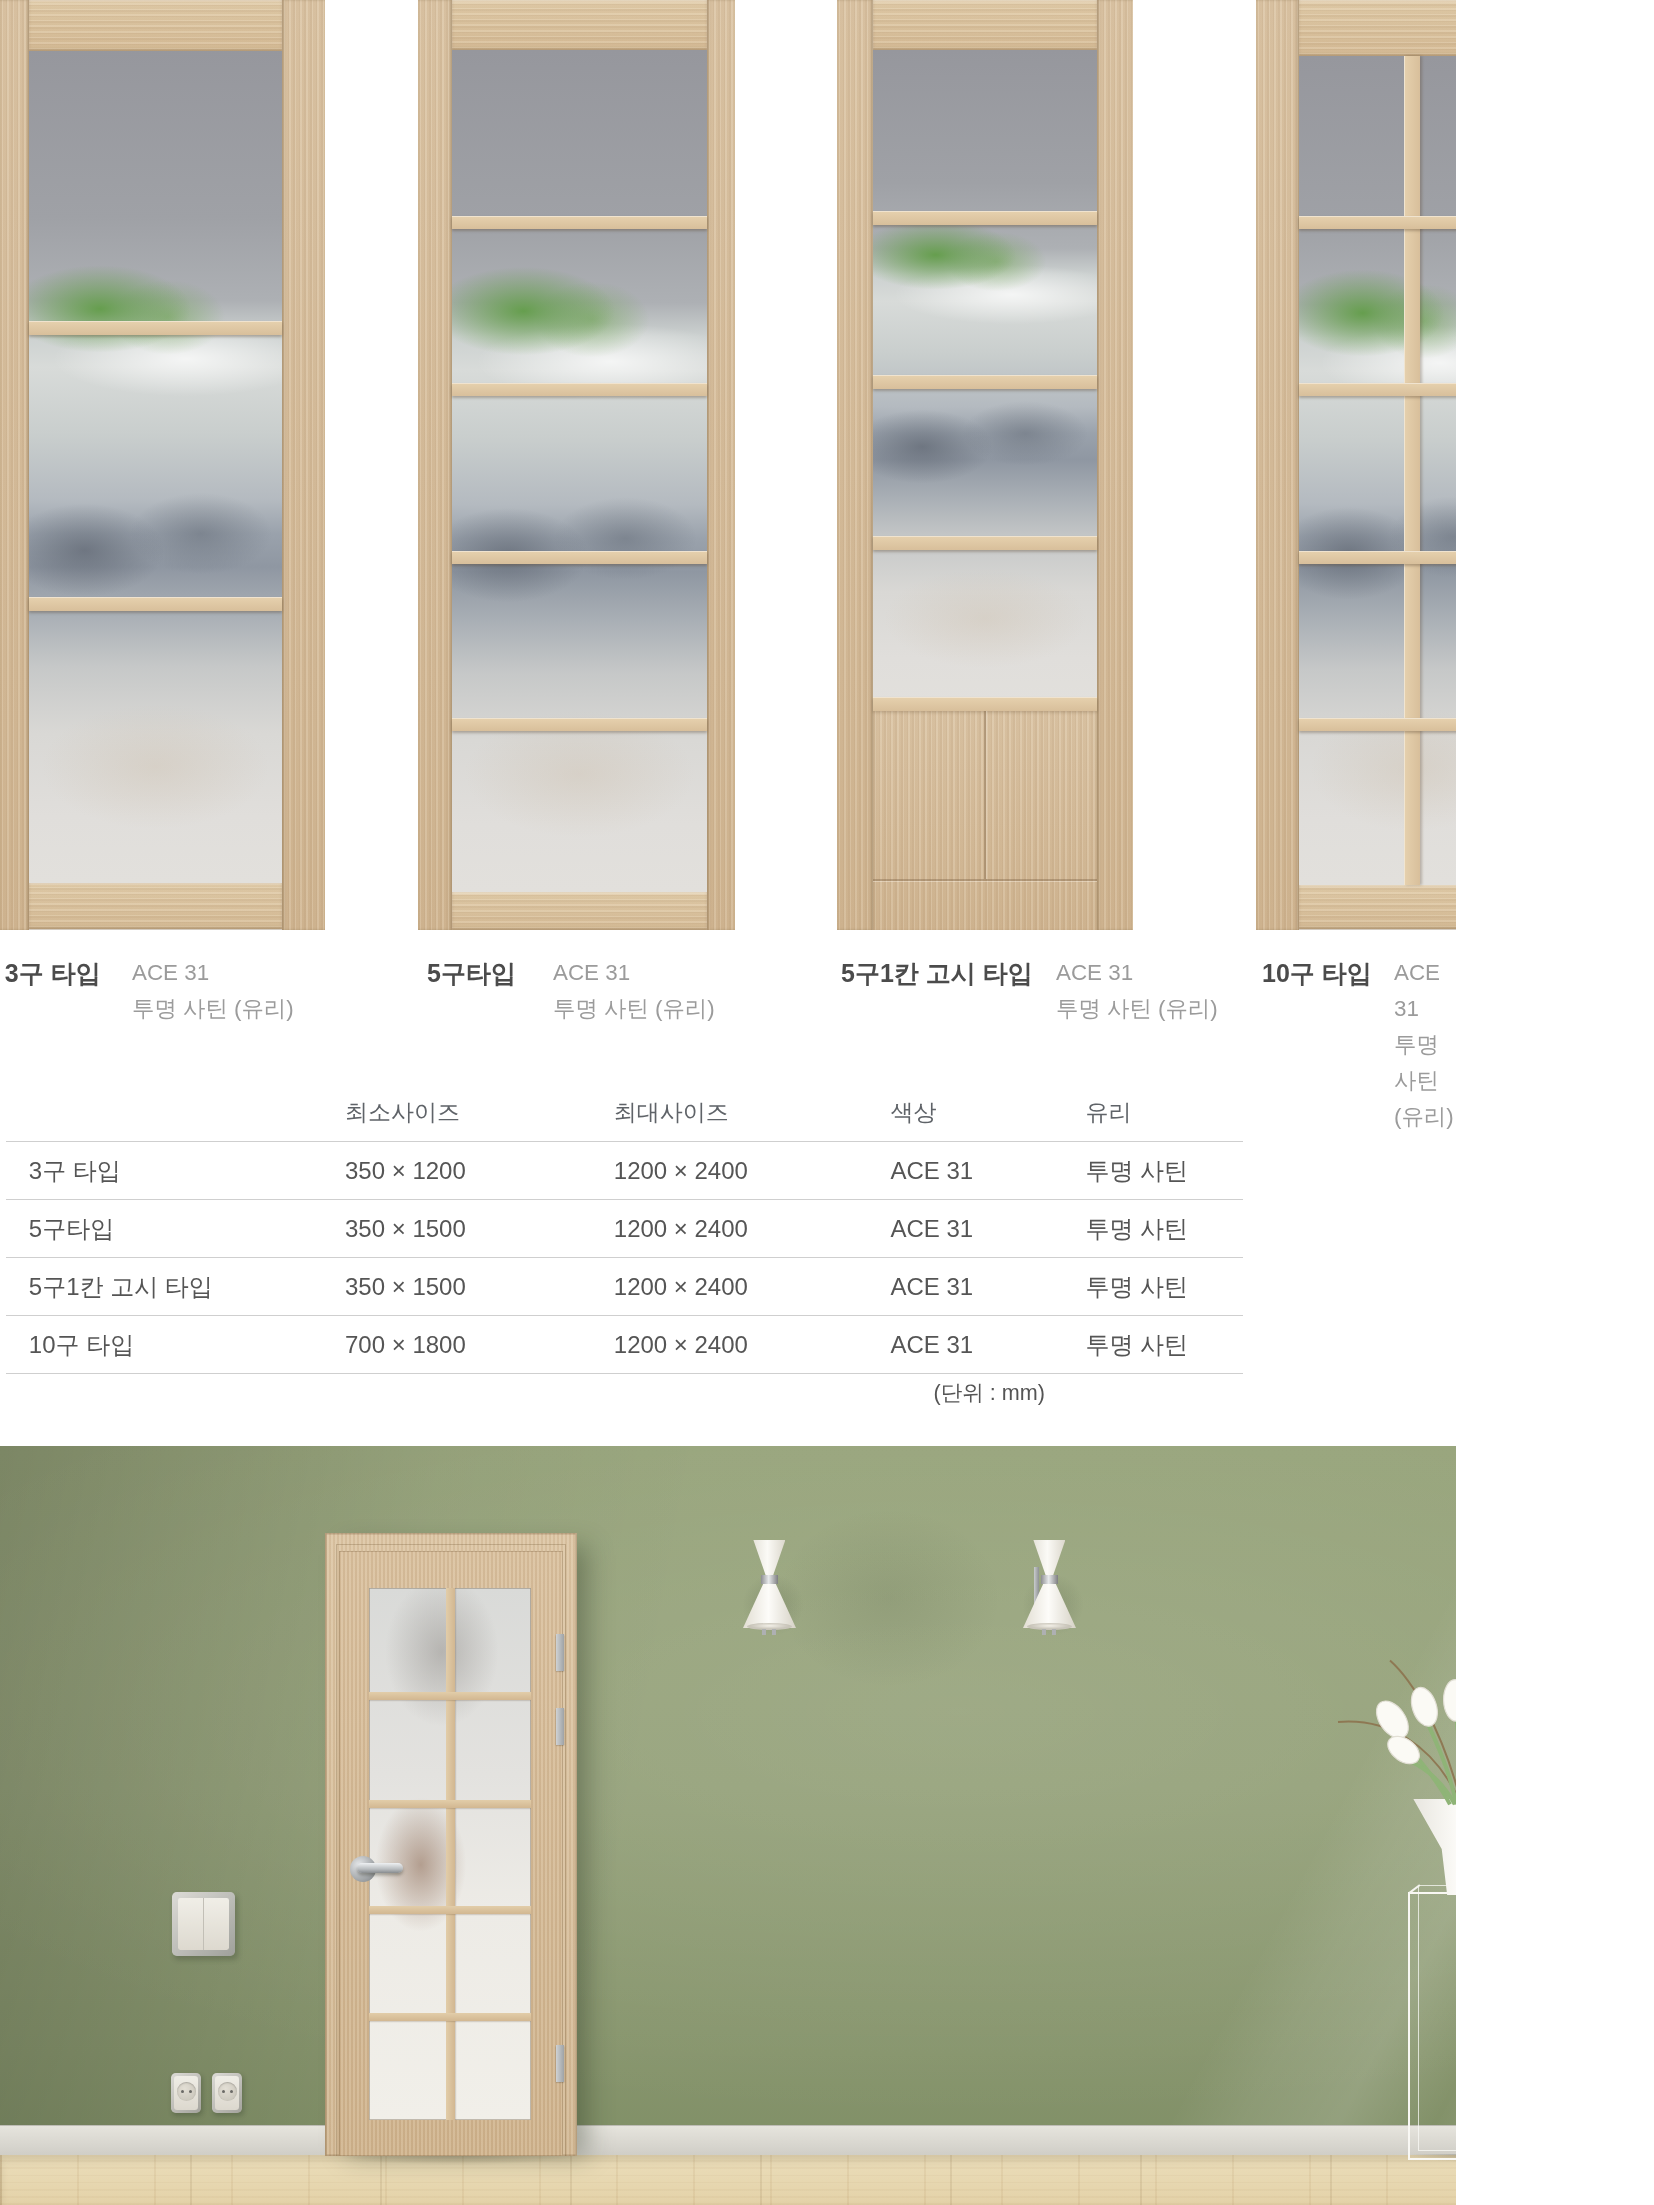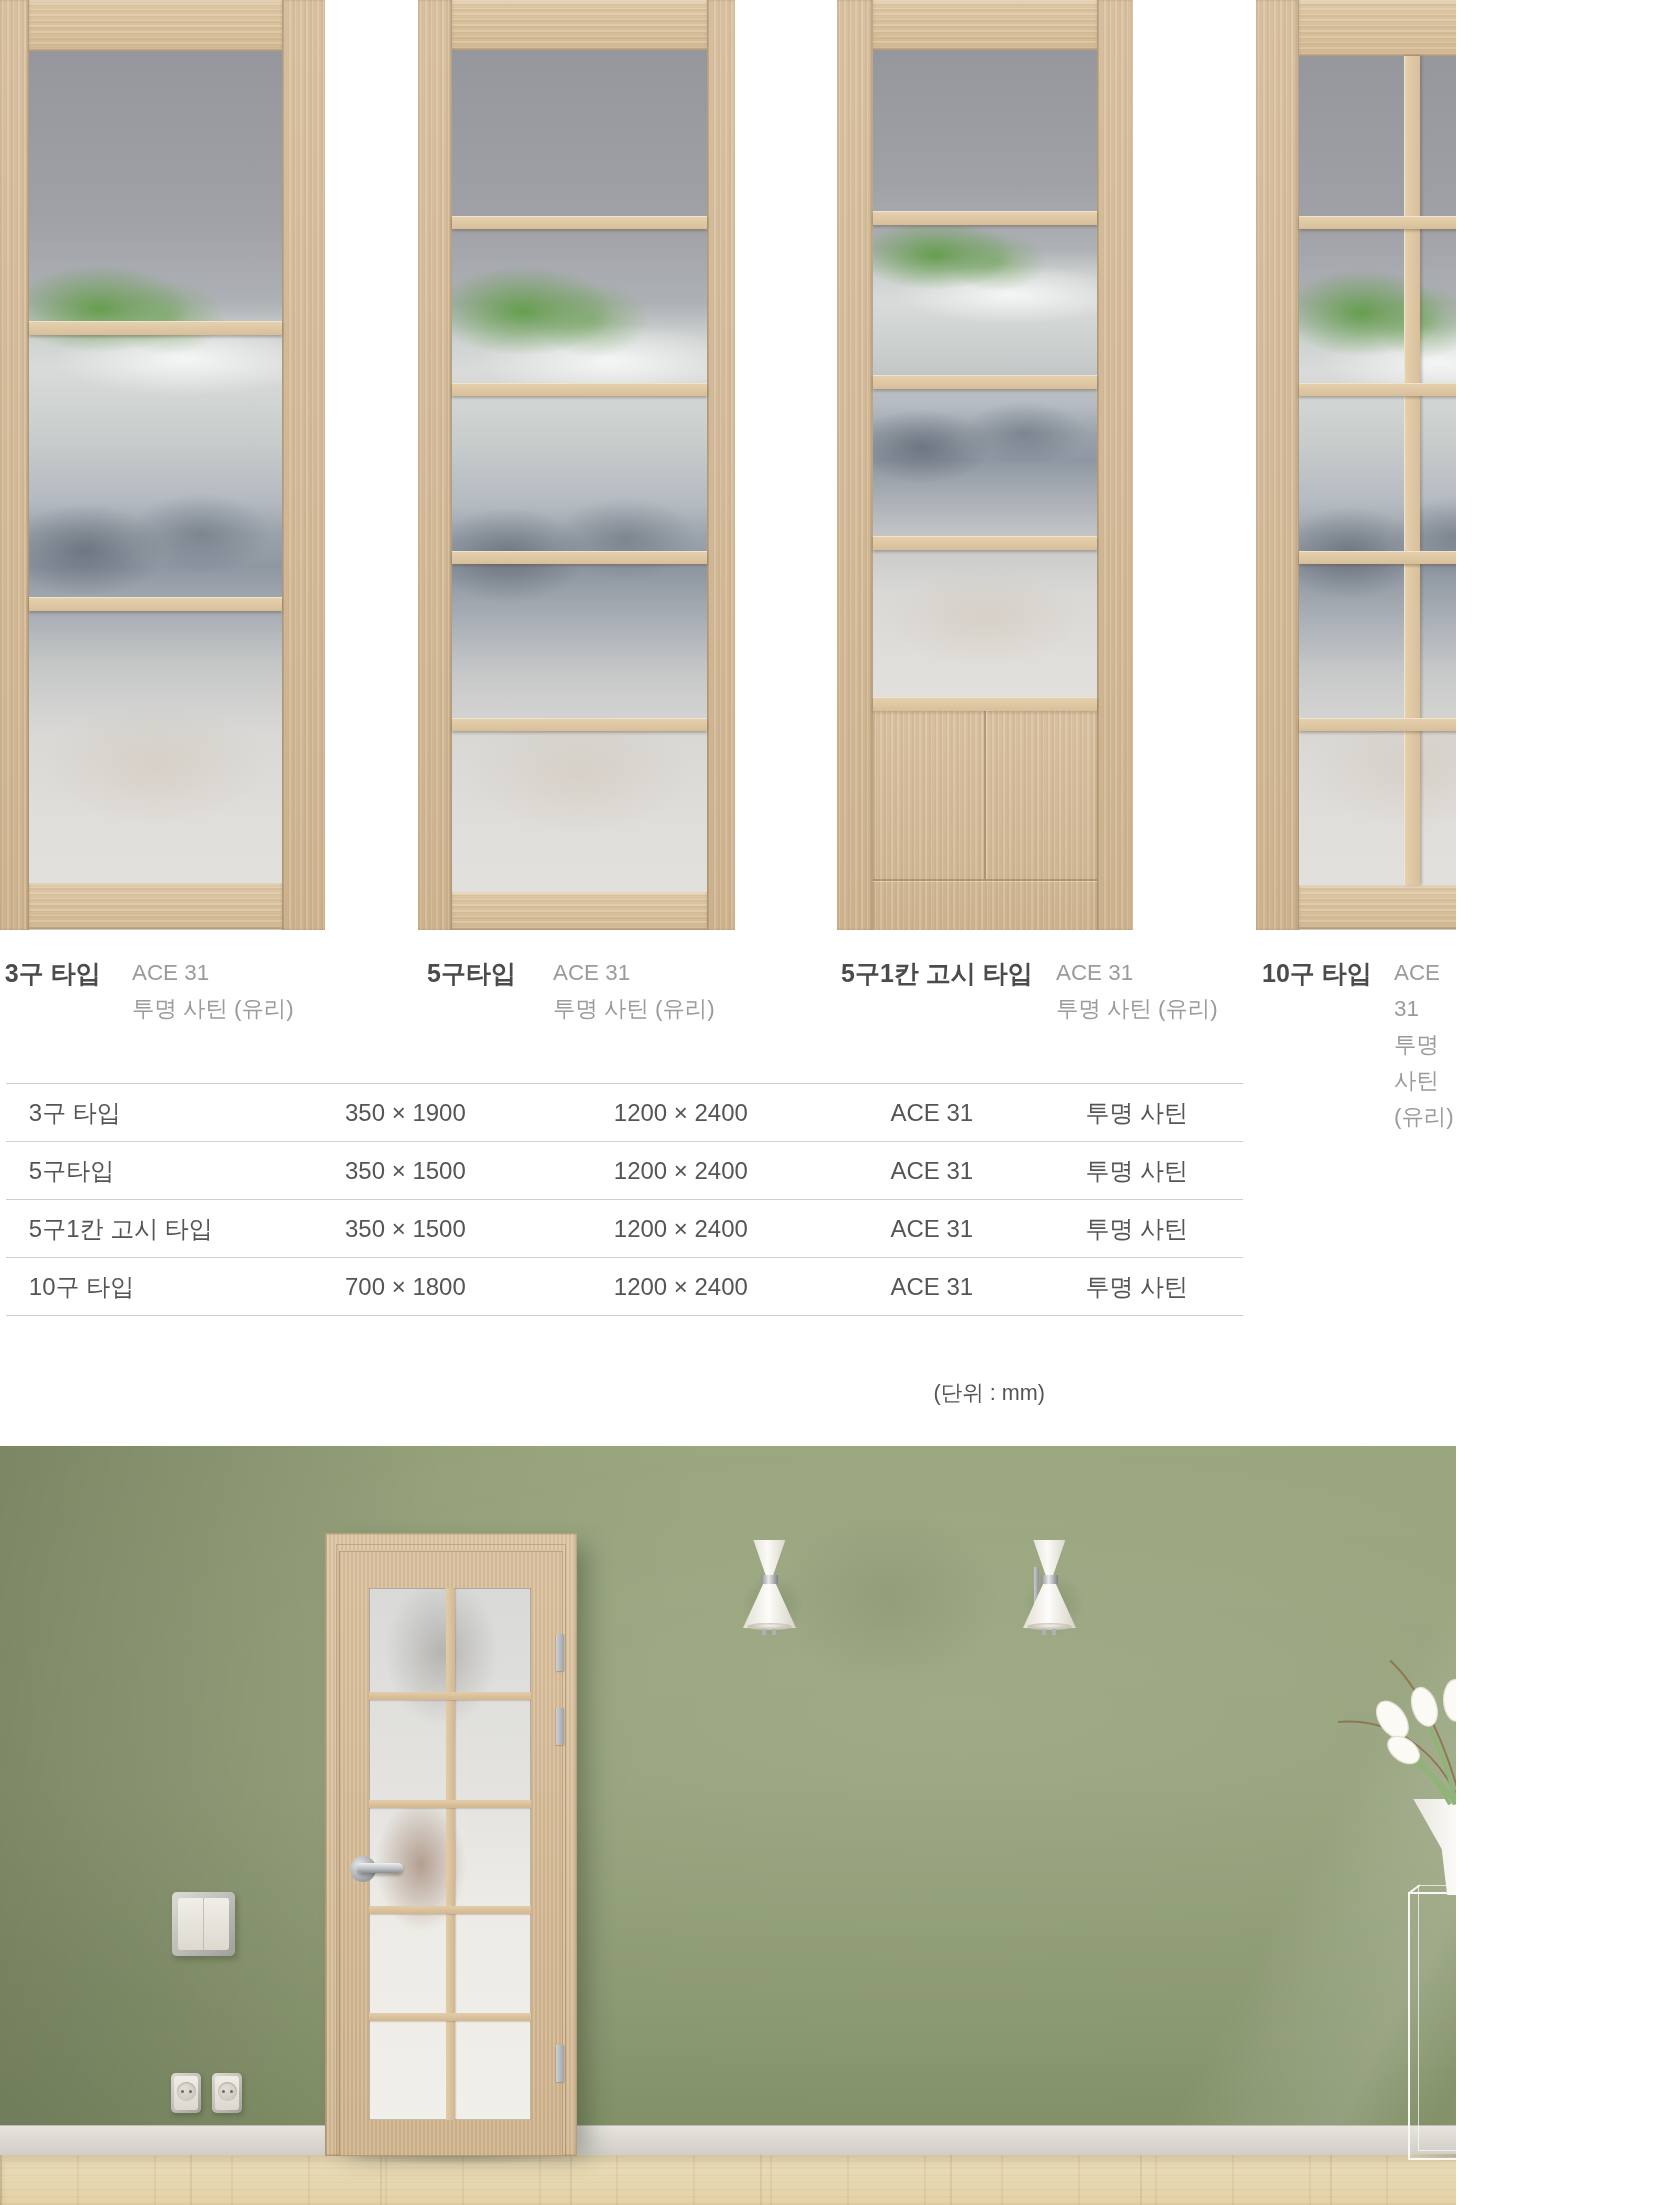--- a/index.html
+++ b/index.html
@@ -229,23 +229,30 @@
     </div>
 
     <div class="cap-name" style="left:1262px;top:957px;">10구 타입</div>
     <div class="cap-sub" style="left:1394px;top:955px;">
       <div>ACE 31</div>
       <div>투명 사틴 (유리)</div>
     </div>
   </div>
 
   <div class="spec">
+    <div class="row hrow">
+      <div class="c1"></div>
+      <div class="c2">최소사이즈</div>
+      <div class="c3">최대사이즈</div>
+      <div class="c4">색상</div>
+      <div class="c5">유리</div>
+    </div>
     <div class="row brow">
       <div class="c1">3구 타입</div>
-      <div class="c2">350 × 1900</div>
+      <div class="c2">350 × 1200</div>
       <div class="c3">1200 × 2400</div>
       <div class="c4">ACE 31</div>
       <div class="c5">투명 사틴</div>
     </div>
     <div class="row brow">
       <div class="c1">5구타입</div>
       <div class="c2">350 × 1500</div>
       <div class="c3">1200 × 2400</div>
       <div class="c4">ACE 31</div>
       <div class="c5">투명 사틴</div>

